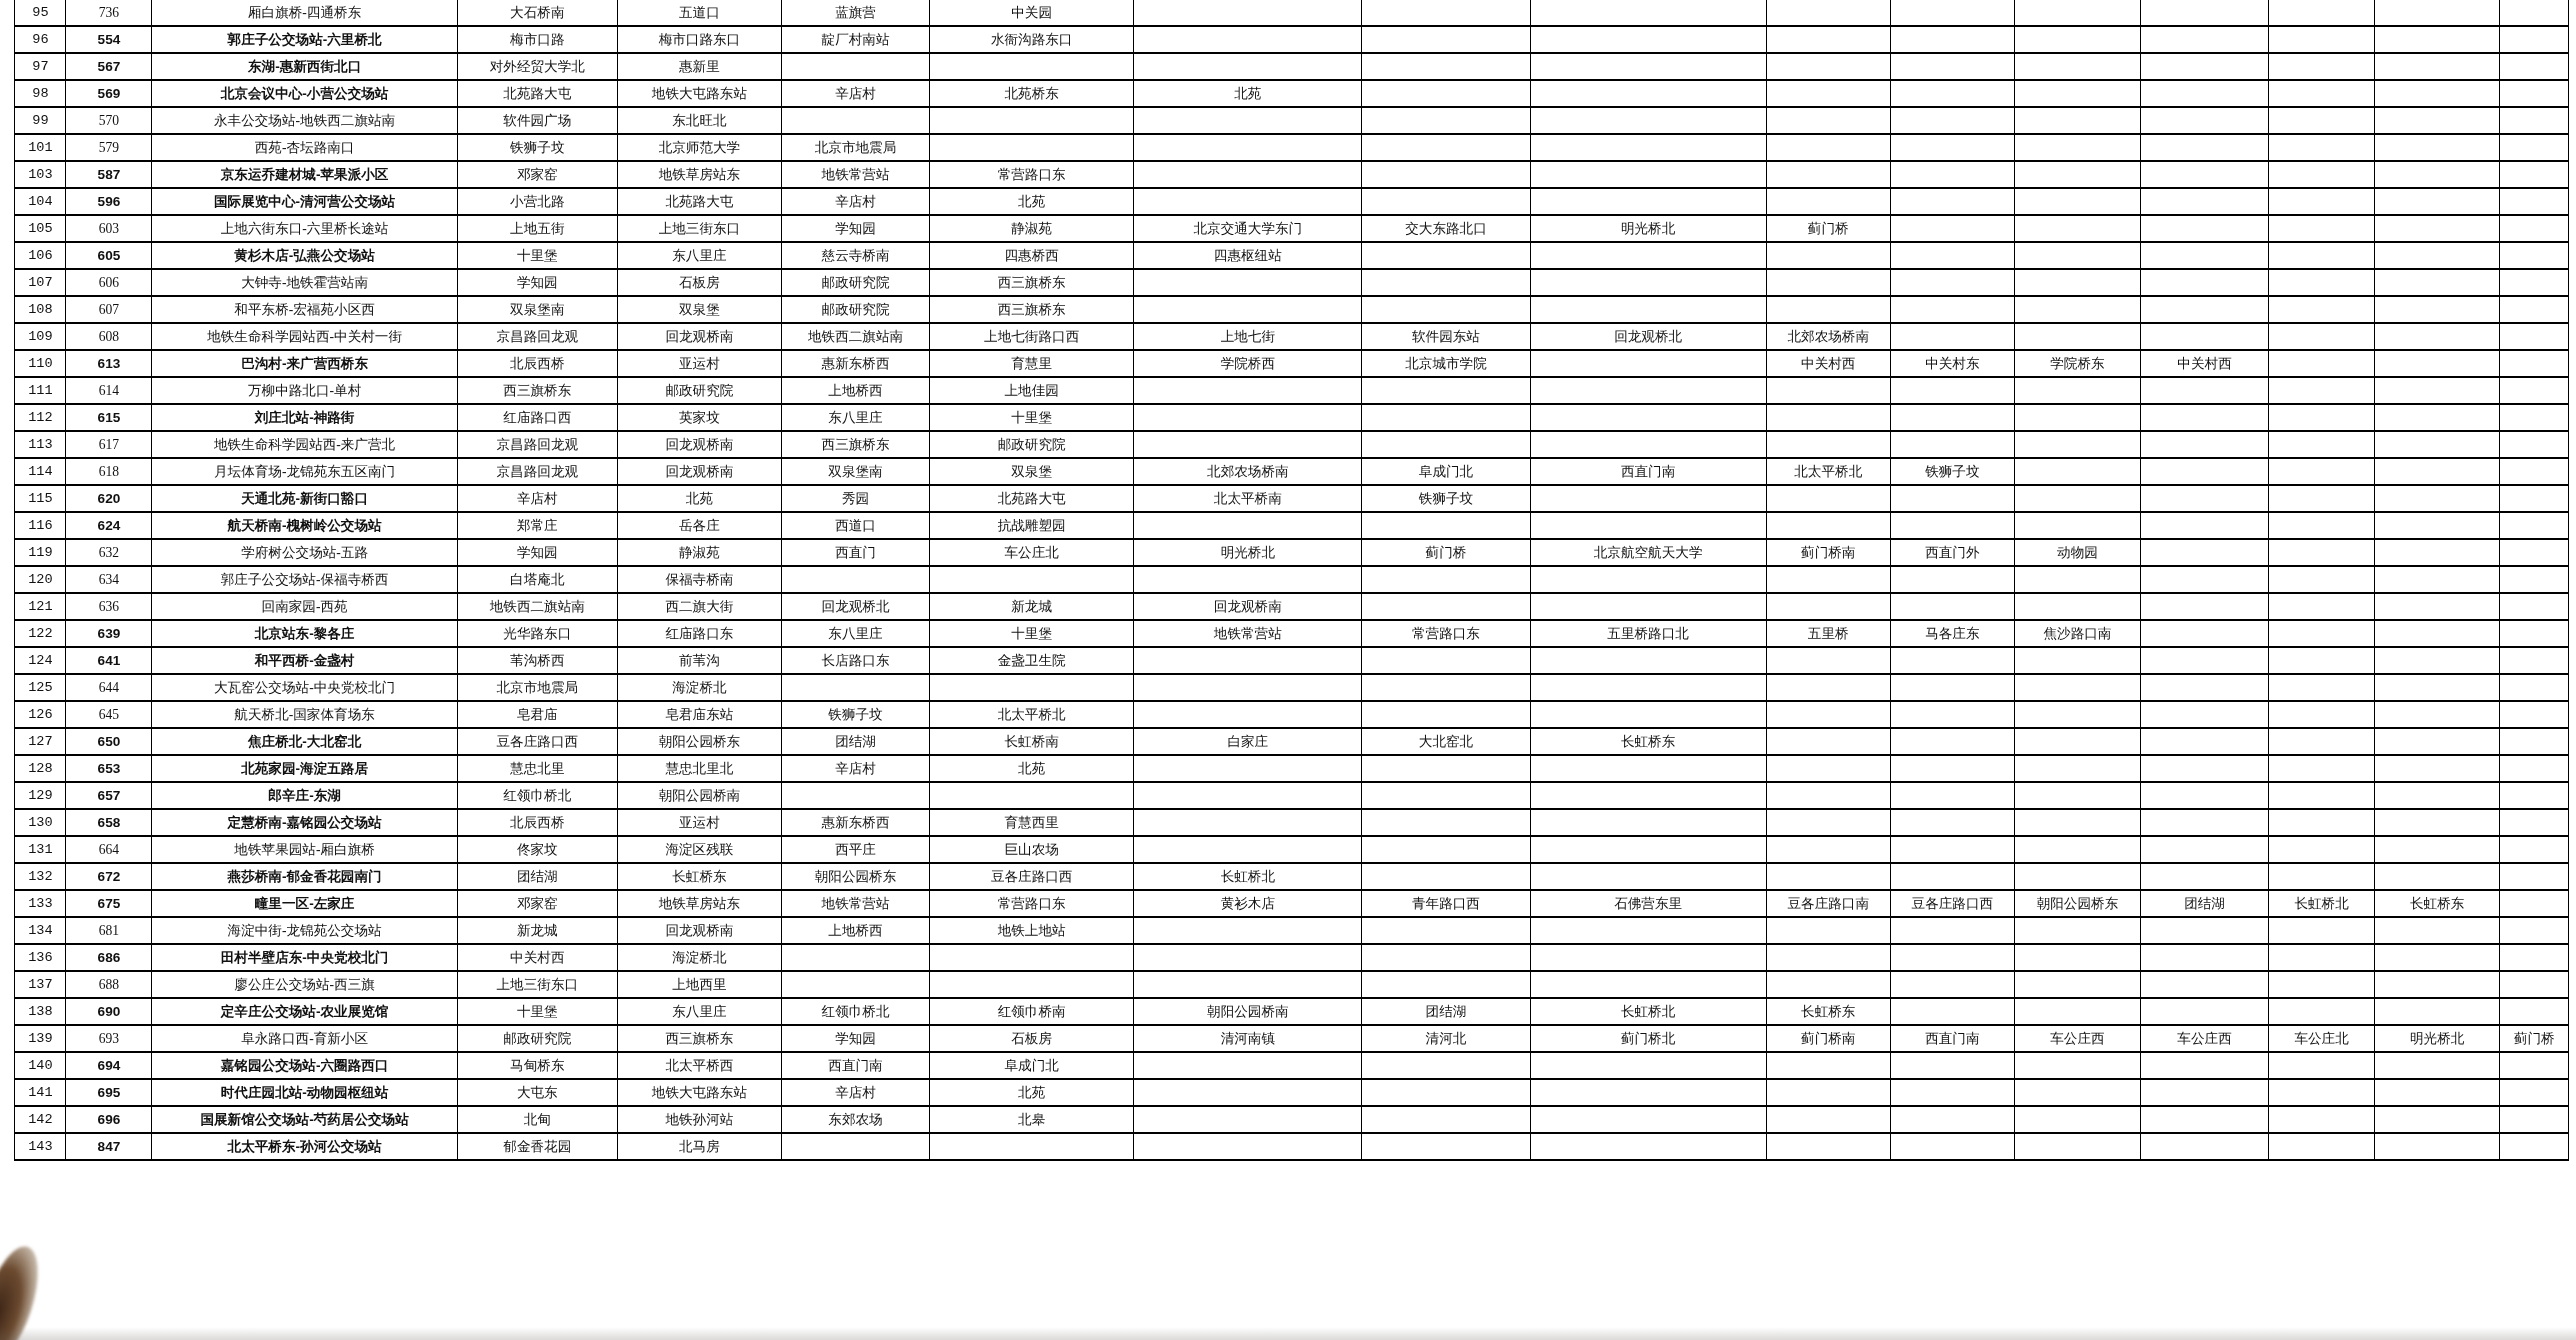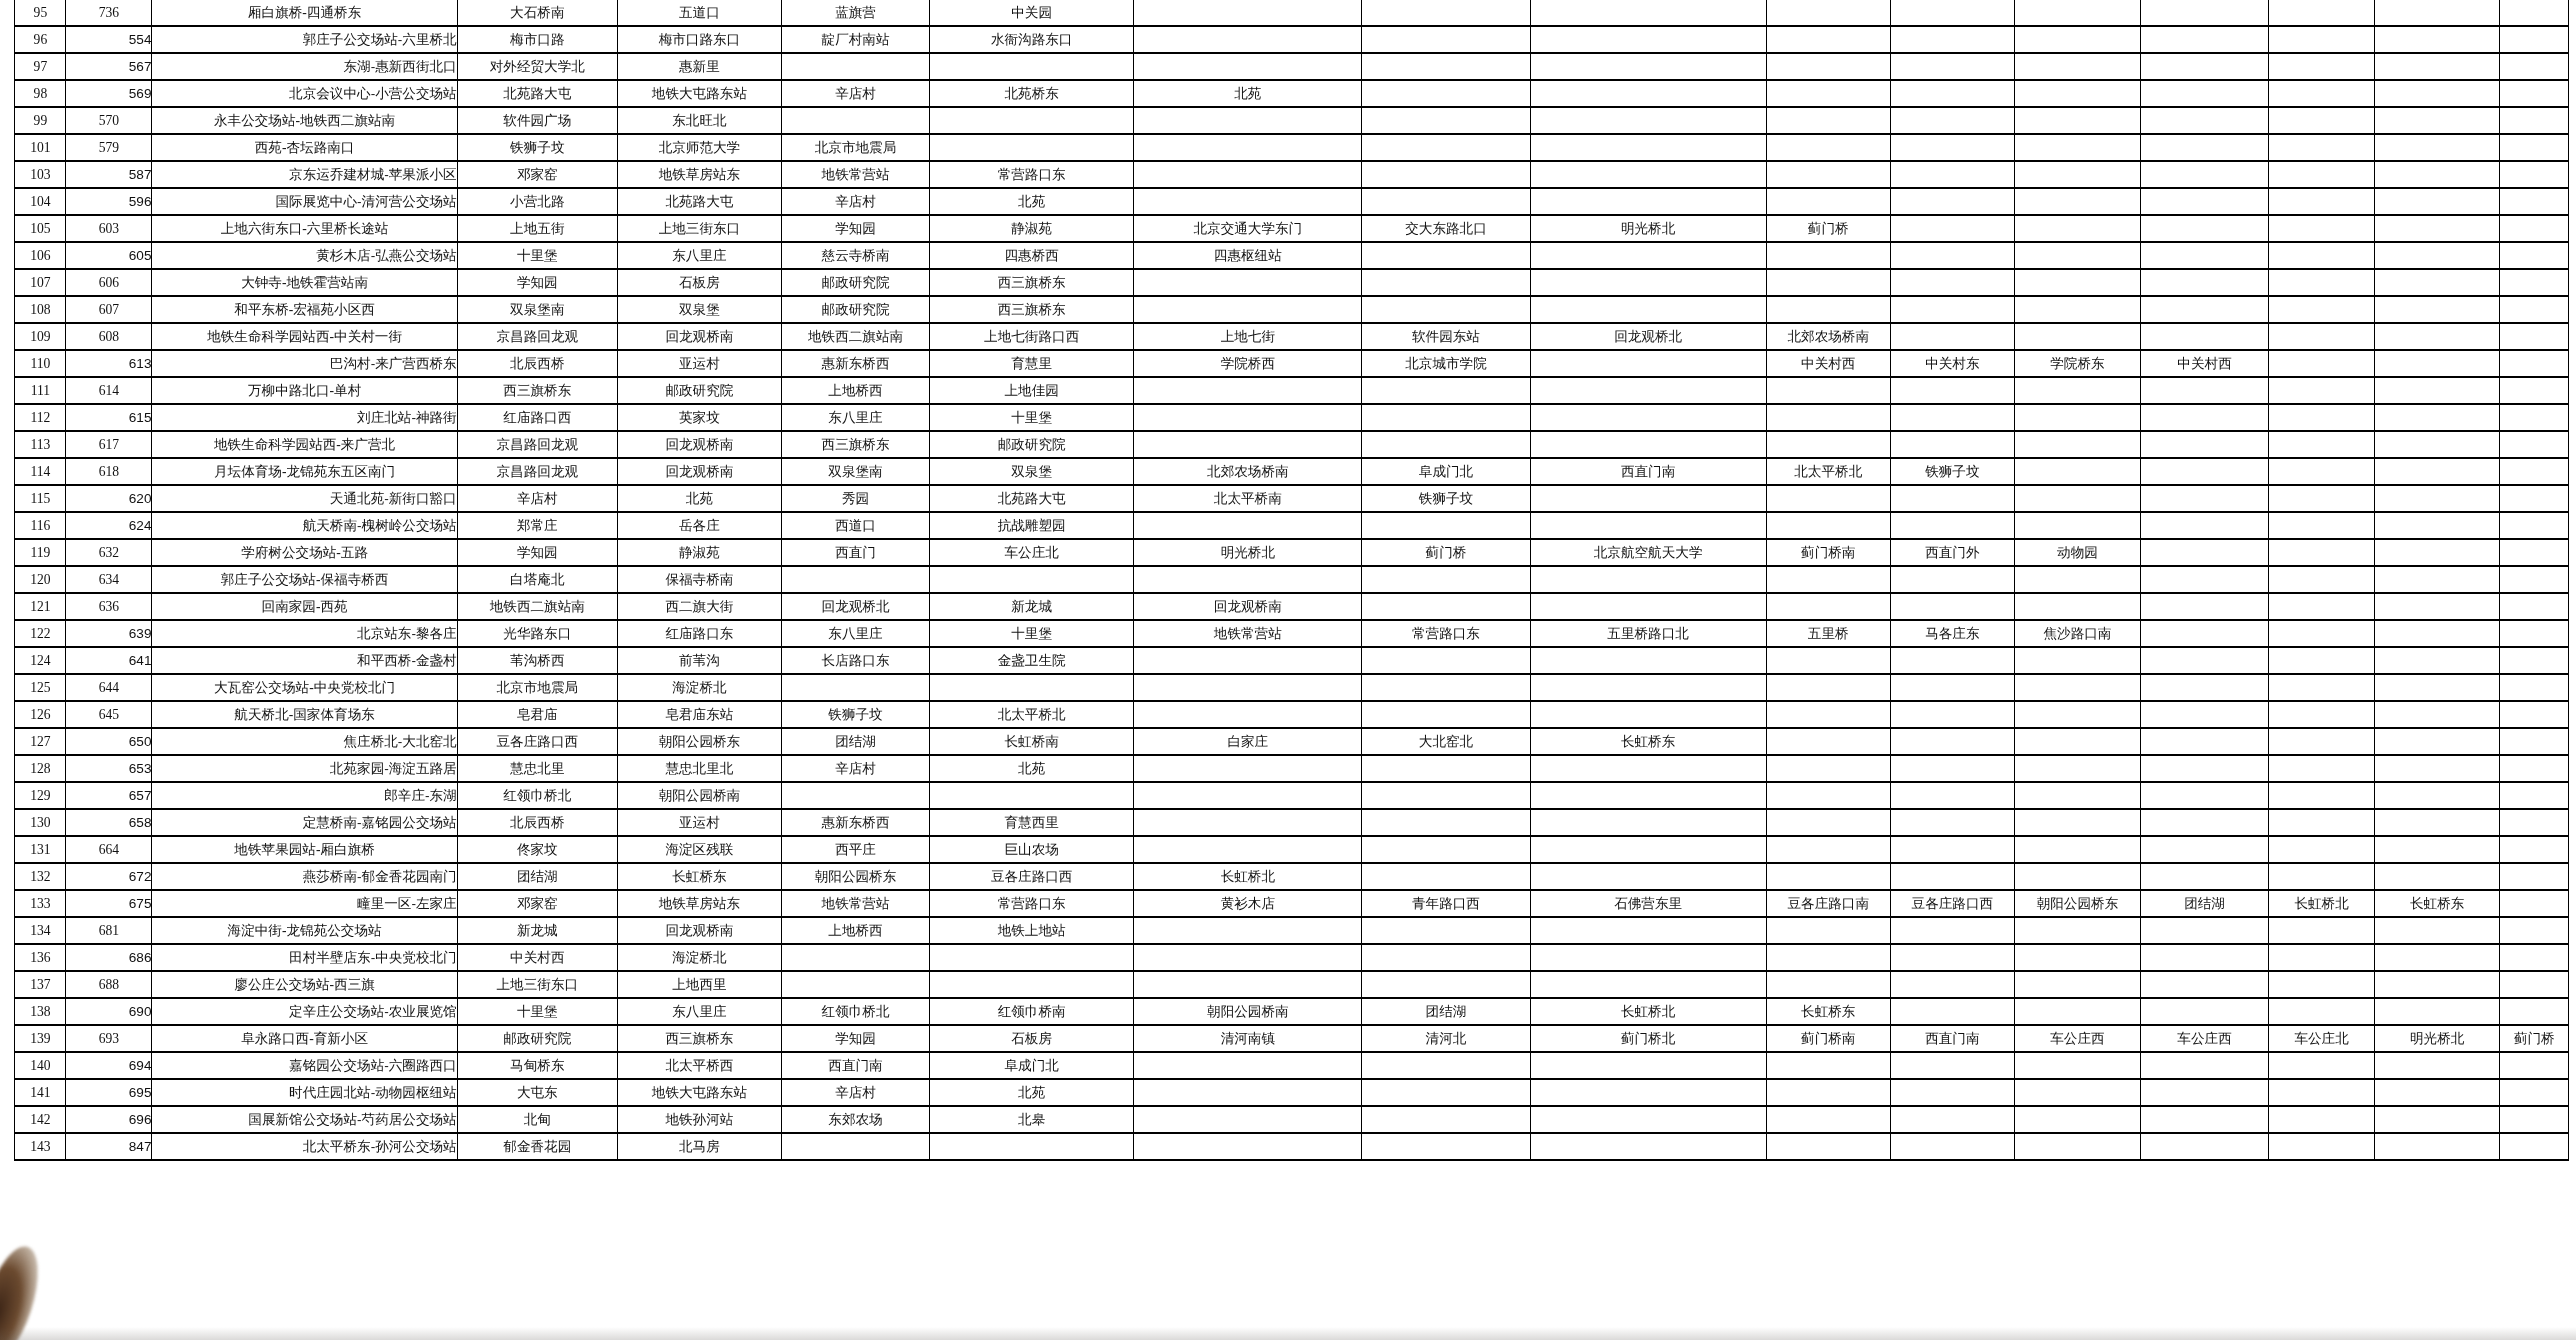--- a/index.html
+++ b/index.html
@@ -34,36 +34,35 @@
     padding: 0;
     text-align: center;
     vertical-align: middle;
     white-space: nowrap;
     overflow: hidden;
     font-size: 13.6px;
     color: #111;
     background: #fff;
   }
   td.cell-rownum {
-    font-family: Liberation Serif, serif;
+    font-family: Liberation Mono, monospace;
     font-size: 15px;
     font-weight: 500;
   }
   td.cell-route {
     font-family: "Liberation Serif", serif;
     font-size: 14.4px;
   }
   td.cell-name {
     font-size: 13.6px;
   }
   tr.bold td.cell-route,
   tr.bold td.cell-name {
     font-family: "Liberation Sans", sans-serif;
-    font-weight: normal;
-    text-align: right;
+    font-weight: bold;
   }
   td.cell-station {
     font-family: "Liberation Serif", serif;
     font-size: 13.6px;
   }
   .artifact-corner {
     position: absolute;
     left: -14.4px;
     bottom: -24px;
     width: 46px;

